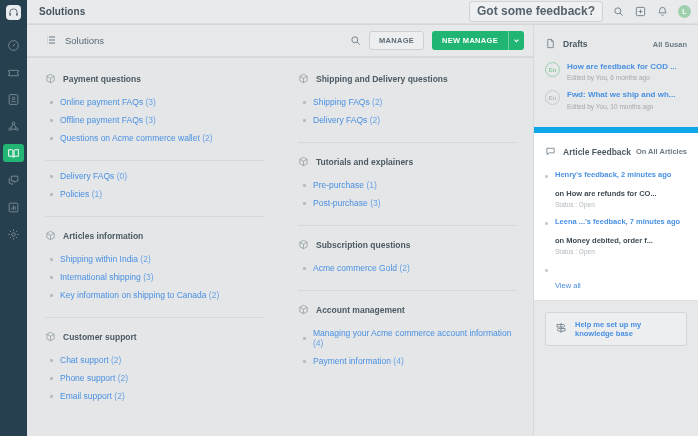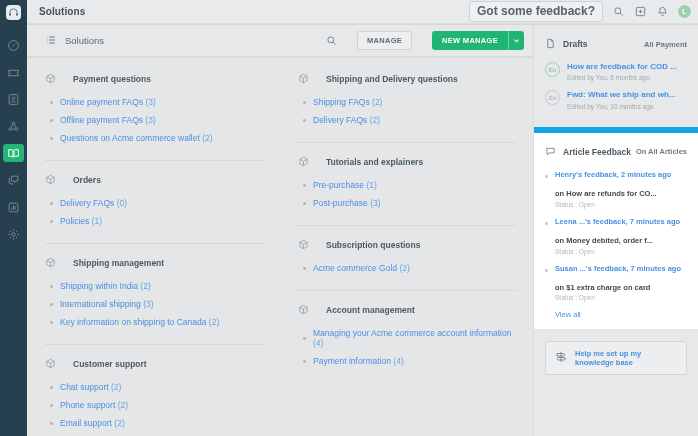--- a/index.html
+++ b/index.html
@@ -67,21 +67,21 @@
 
   
   .subbar {
     position: absolute; left: 27px; top: 25px; width: 506px; height: 32px;
     background: #e6e8ea;
     display: flex; align-items: center;
     border-bottom: 1px solid #d9dbdd;
   }
   .subbar-left { display:flex; align-items:center; margin-left: 18px; gap: 8px; }
   .subbar-label { font-size: 9.5px; color: #5b6b75; }
-  .subbar-right { margin-left:auto; margin-right: 9px; display:flex; align-items:center; gap: 20px; }
+  .subbar-right { margin-left:auto; margin-right: 9px; display:flex; align-items:center; gap: 8px; }
   .btn-manage {
     border: 1px solid #cdd1d4; background: #eceeef; border-radius: 3px;
     font-size: 7.5px; font-weight: bold; color: #5f6d77;
     padding: 4px 9px; letter-spacing: .3px;
   }
   .btn-new {
     background: #21b573; border-radius: 3px;
     display: flex; align-items: stretch; overflow: hidden;
   }
   .btn-new-main {
@@ -96,21 +96,21 @@
   
   .main {
     position: absolute; left: 27px; top: 58px; width: 506px; bottom: 0;
     background: #e4e6e7;
     padding: 12px 0 0 0;
   }
   .cols { display: flex; }
   .col { width: 253px; padding: 0 16px 0 18px; }
   .section { padding-bottom: 9px; margin-bottom: 10px; border-bottom: 1px solid #d5d7d9; }
   .section.last { border-bottom: none; }
-  .section-head { display: flex; align-items: center; gap: 17px; margin-bottom: 9px; }
+  .section-head { display: flex; align-items: center; gap: 7px; margin-bottom: 9px; }
   .section-title { font-size: 8.5px; font-weight: bold; color: #4c5a63; }
   .folder-row { display: flex; align-items: center; gap: 7px; margin: 0 0 8px 5px; }
   .bullet { width: 3px; height: 3px; background: #b8bcbf; border-radius: 1px; flex: none; }
   .folder-link { font-size: 8.5px; color: #4a90e2; }
   .folder-count { color: #6aa3e6; }
 
   
   .sidebar {
     position: absolute; right: 0; top: 25px; width: 165px; bottom: 0;
     background: #e6e8ea;
@@ -309,43 +309,36 @@
             <div class="folder-row">
               <span class="bullet"></span>
               <span class="folder-link">Offline payment FAQs <span class="folder-count">(3)</span></span>
             </div>
             <div class="folder-row">
               <span class="bullet"></span>
               <span class="folder-link">Questions on Acme commerce wallet <span class="folder-count">(2)</span></span>
             </div>
           </div>
           <div class="section">
-            <div class="section-head">
-              <span><svg width="11" height="11" viewBox="0 0 24 24" fill="none" stroke="#8b979f" stroke-width="1.6">
-                  <path d="M12 2.8l8 4.4v9.6l-8 4.4-8-4.4V7.2z"></path>
-                  <path d="M4 7.2l8 4.4 8-4.4M12 11.6V21"></path>
-                </svg></span>
-              <span class="section-title">Orders</span>
-            </div>
             <div class="folder-row">
               <span class="bullet"></span>
               <span class="folder-link">Delivery FAQs <span class="folder-count">(0)</span></span>
             </div>
             <div class="folder-row">
               <span class="bullet"></span>
               <span class="folder-link">Policies <span class="folder-count">(1)</span></span>
             </div>
           </div>
           <div class="section">
             <div class="section-head">
               <span><svg width="11" height="11" viewBox="0 0 24 24" fill="none" stroke="#8b979f" stroke-width="1.6">
                   <path d="M12 2.8l8 4.4v9.6l-8 4.4-8-4.4V7.2z"></path>
                   <path d="M4 7.2l8 4.4 8-4.4M12 11.6V21"></path>
                 </svg></span>
-              <span class="section-title">Shipping management</span>
+              <span class="section-title">Articles information</span>
             </div>
             <div class="folder-row">
               <span class="bullet"></span>
               <span class="folder-link">Shipping within India <span class="folder-count">(2)</span></span>
             </div>
             <div class="folder-row">
               <span class="bullet"></span>
               <span class="folder-link">International shipping <span class="folder-count">(3)</span></span>
             </div>
             <div class="folder-row">
@@ -448,21 +441,21 @@
 
     <div class="side-card">
       <div class="side-head">
         <span>
           <svg width="11" height="11" viewBox="0 0 24 24" fill="none" stroke="#6f7d87" stroke-width="1.8">
             <path d="M6 3h8l4 4v14H6z"></path>
               <path d="M14 3v4h4"></path>
           </svg>
         </span>
         <span class="side-head-title">Drafts</span>
-        <span class="side-head-action">All Payment</span>
+        <span class="side-head-action">All Susan</span>
       </div>
       <div id="drafts-list">
           <div class="draft-row">
             <div class="draft-avatar ">En</div>
             <div>
               <div class="draft-title">How are feedback for COD ...</div>
               <div class="draft-meta">Edited by You, 6 months ago</div>
             </div>
           </div>
           <div class="draft-row">
@@ -497,25 +490,20 @@
           <div class="fb-row">
             <span class="fb-bullet"></span>
             <div>
               <div class="fb-title">Leena ...'s feedback, 7 minutes ago</div>
               <div class="fb-sub">on Money debited, order f...</div>
               <div class="fb-status">Status : Open</div>
             </div>
           </div>
           <div class="fb-row">
             <span class="fb-bullet"></span>
-            <div>
-              <div class="fb-title">Susan ...'s feedback, 7 minutes ago</div>
-              <div class="fb-sub">on $1 extra charge on card</div>
-              <div class="fb-status">Status : Open</div>
-            </div>
           </div>
         </div>
       <div class="view-all">View all</div>
     </div>
 
     <div class="kb-banner">
       <div class="kb-box">
         <span>
           <svg width="12" height="12" viewBox="0 0 24 24" fill="none" stroke="#6f7d87" stroke-width="1.7">
             <path d="M12 2v20"></path>

